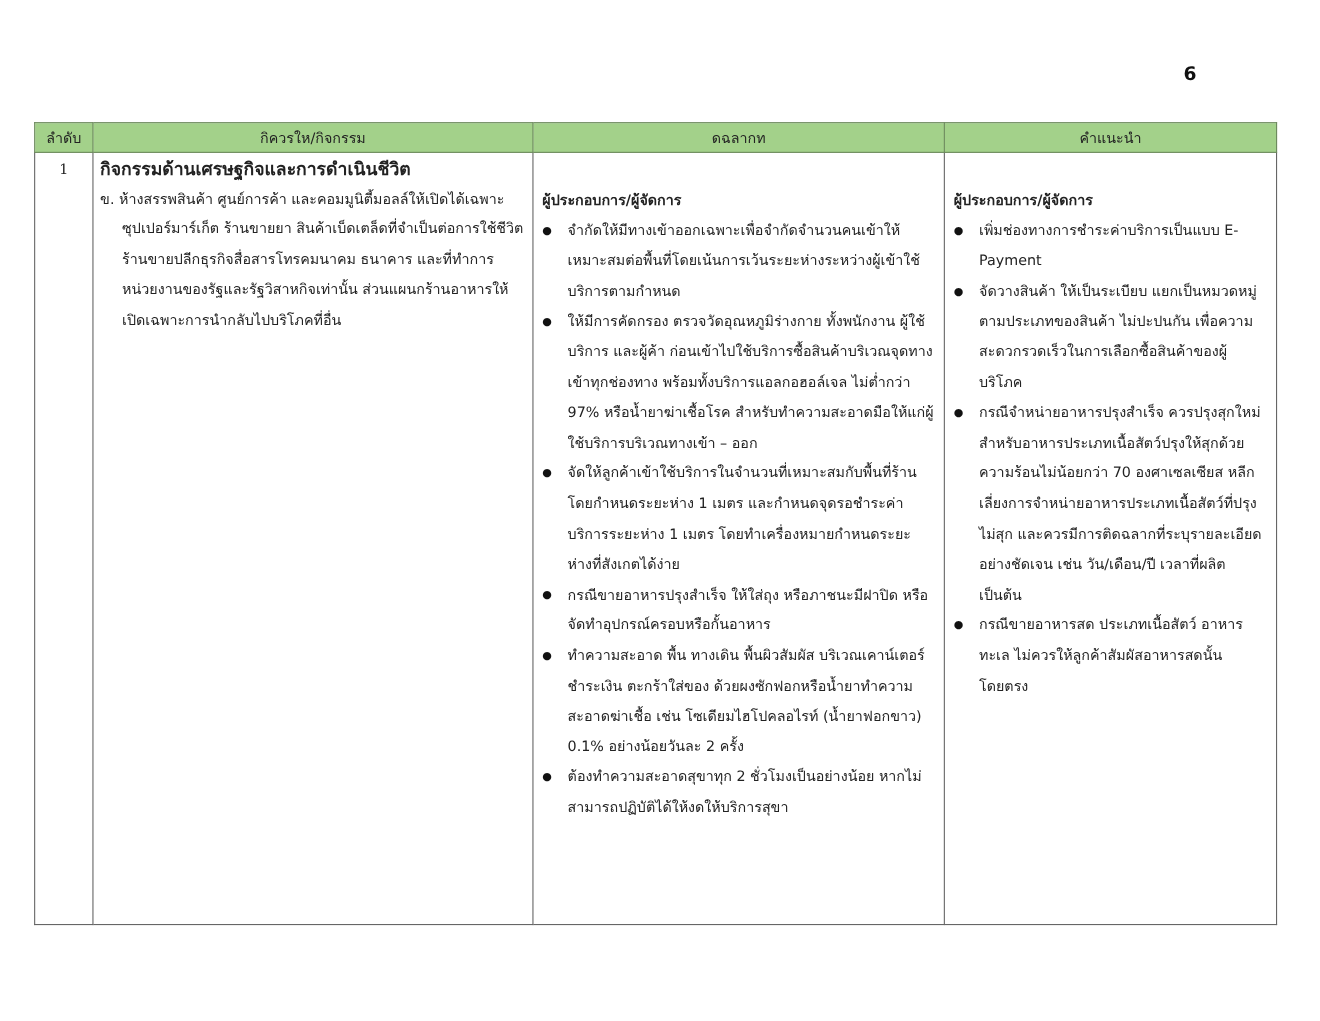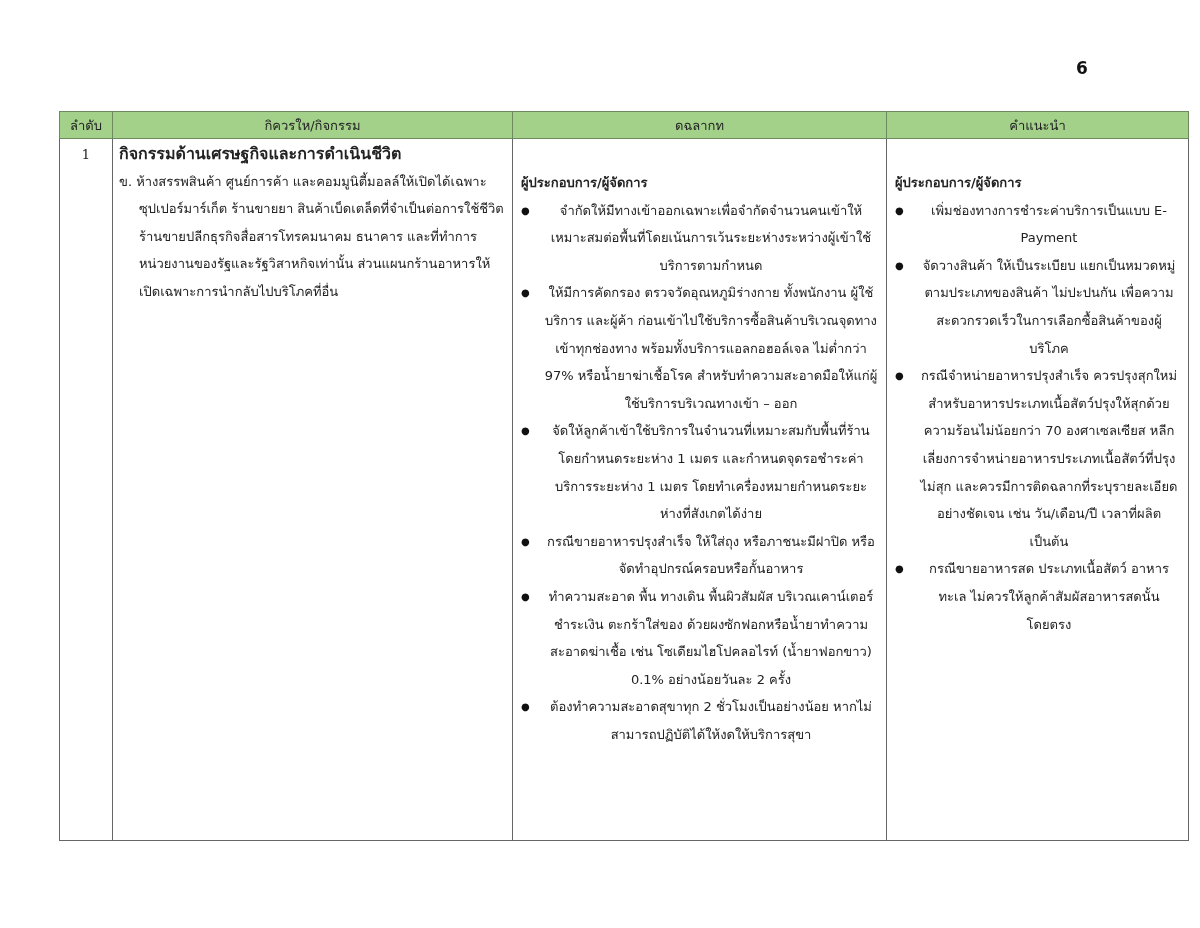--- a/index.html
+++ b/index.html
@@ -1,34 +1,34 @@
 <!DOCTYPE html>
 <html><head>
 <meta charset="utf-8">
 <style>
   html, body { margin:0; padding:0; background:#ffffff; }
   body { width:1200px; height:928px; position:relative; overflow:hidden;
          font-family:"DejaVu Sans", sans-serif; color:#222; }
   .page-num { position:absolute; left:1076px; top:58px; font-size:17px; font-weight:bold; color:#111; }
-  table.measures { position:absolute; left:31px; top:111px; border-collapse:collapse; table-layout:fixed; width:1027px;margin-left:28px; }
+  table.measures { position:absolute; left:31px; top:111px; border-collapse:collapse; table-layout:fixed; width:1027px; }
   table.measures th { background:#a3d18a; border:1px solid #6d8a5e; font-weight:normal;
       font-size:13px; height:26px; padding:0; color:#222; text-align:center; }
   table.measures td { border:1px solid #666; vertical-align:top; font-size:13px; line-height:27.6px; height:674px; padding:0; }
   .col-no { width:53px; }
   .col-act { width:400px; }
   .col-mea { width:374px; }
   .col-rec { width:302px; }
   .no-cell { text-align:center; font-family:"DejaVu Serif", serif; font-size:14px; padding-top:2px !important; }
   .act-cell { padding:1px 6px 0 6px !important; }
   .act-title { font-weight:bold; font-size:16px; }
   .act-body { padding-left:20px; text-indent:-20px; }
   .mea-cell, .rec-cell { padding:27px 8px 0 8px !important; }
   .group-title { font-weight:bold; margin-top:3px; }
   ul.bullets { list-style:none; margin:0; padding:0; }
-  ul.bullets li { position:relative; padding-left:23px;text-align:center; }
+  ul.bullets li { position:relative; padding-left:23px; }
   ul.bullets li::before { content:"●"; position:absolute; left:0; top:0; font-size:10px; color:#111; }
 </style>
 </head>
 <body>
 
 <div class="page-num">6</div>
 
 <table class="measures">
   <colgroup>
     <col class="col-no">

